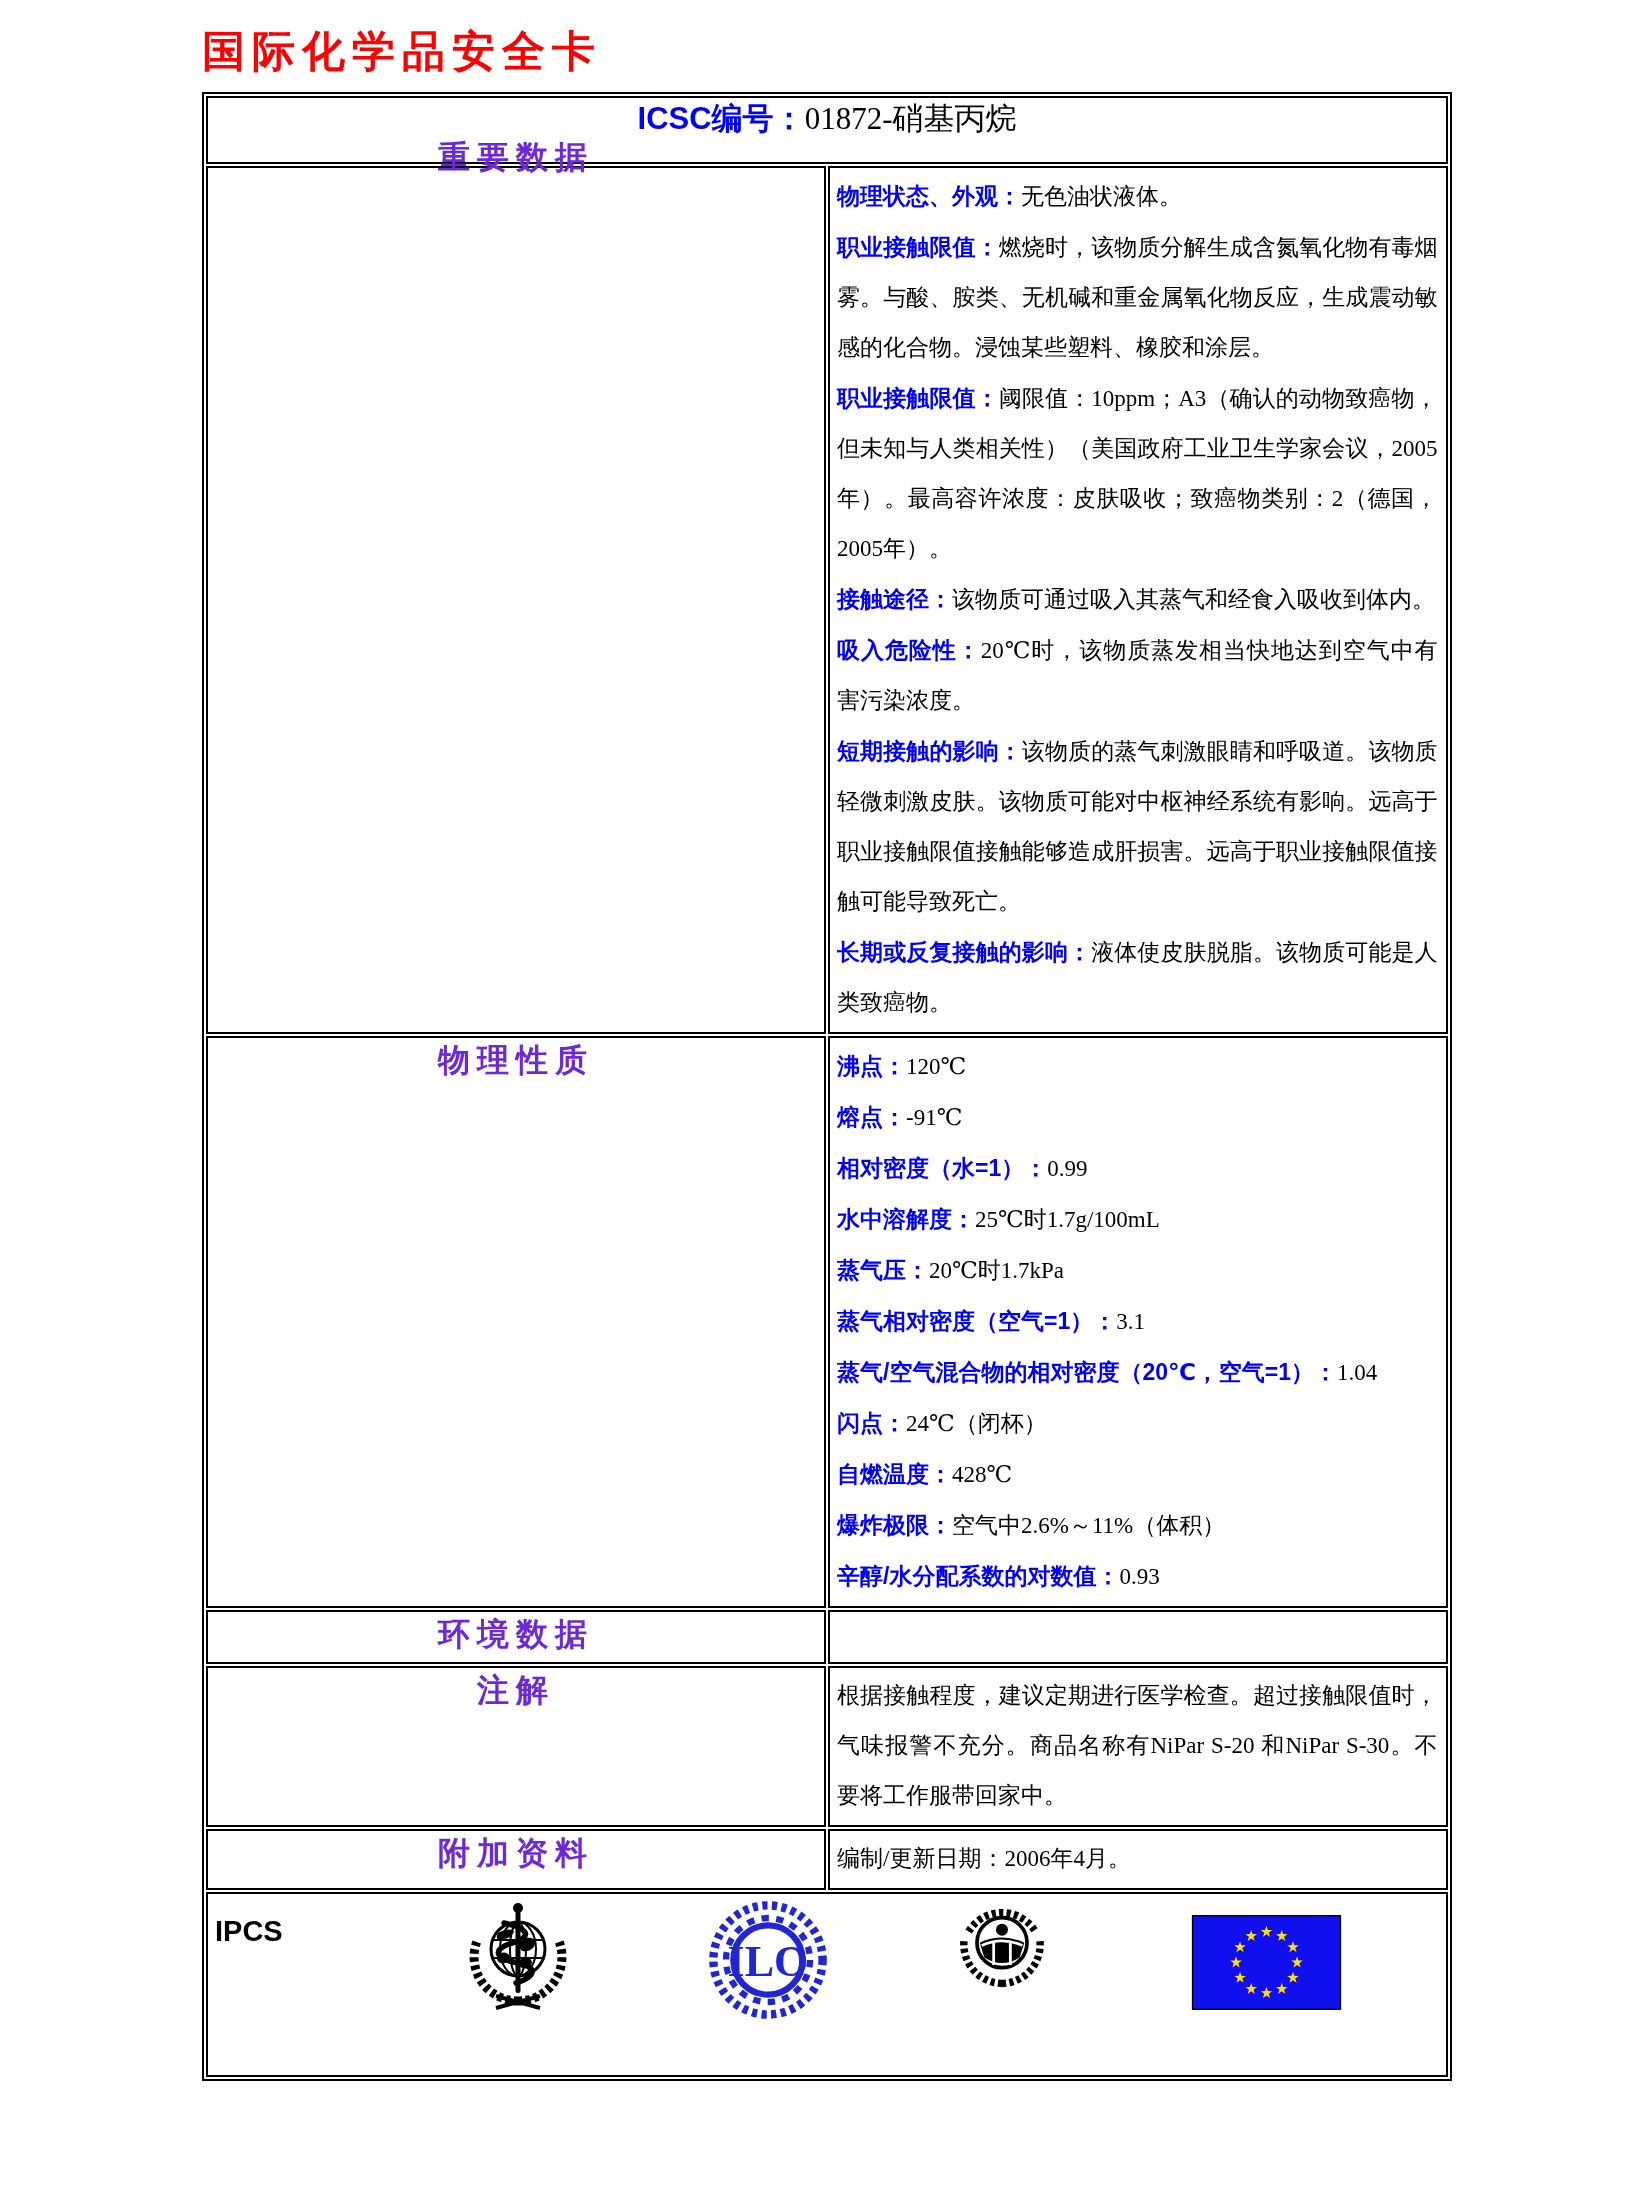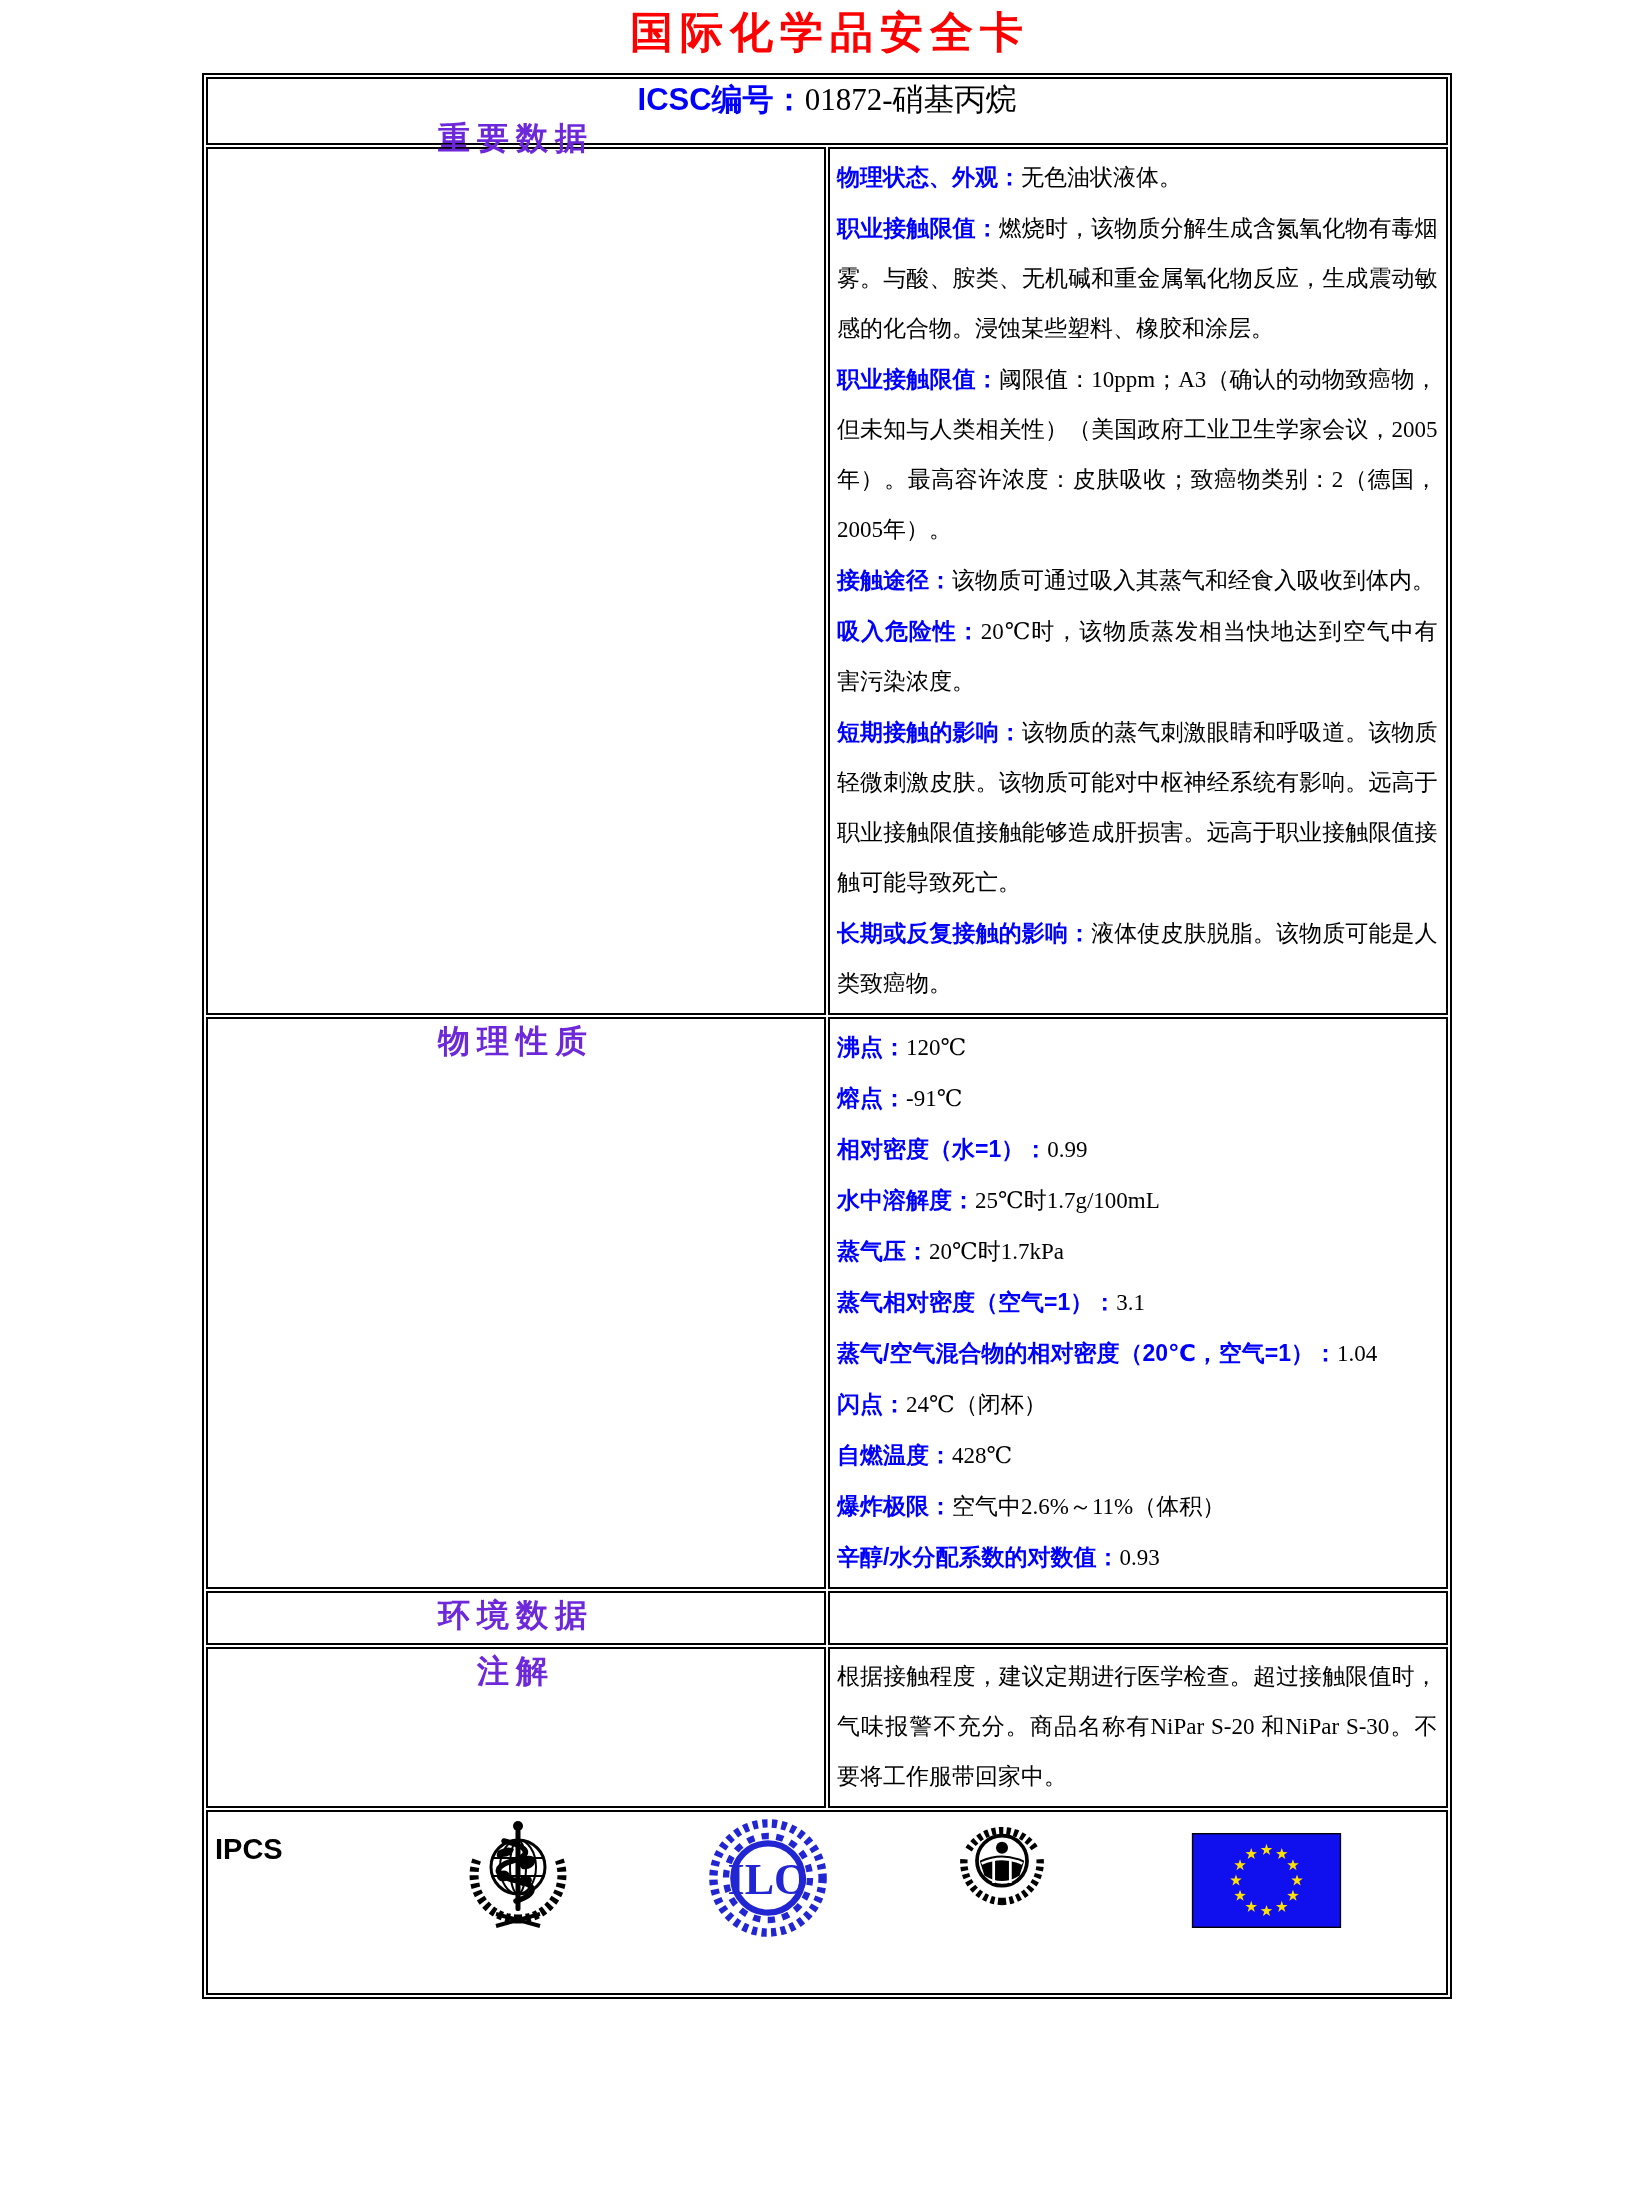--- a/index.html
+++ b/index.html
@@ -1,18 +1,18 @@
 <!DOCTYPE html>
 <html style="font-size:11px"><head>
 <meta charset="utf-8">
 <style>
   html,body{margin:0;padding:0;background:#ffffff;}
   .page{position:relative;width:1649px;height:2205px;background:#fff;overflow:hidden;
         font-family:"Liberation Serif","DejaVu Serif",serif;color:#000;}
-  .doc-title{margin:4px 0 11px 202px;width:1256px;text-align:center;
+  .doc-title{margin:23px 0 11px 202px;width:1256px;
         font-family:Liberation Mono, monospace;
         font-weight:bold;font-size:43px;letter-spacing:7px;color:#ff0000;}
   table.card{border-collapse:separate;border-spacing:2.1px;border:2.8px solid #000;
         width:1250px;margin-left:202px;background:#fff;table-layout:fixed;}
   table.card td{border:2.1px solid #000;vertical-align:top;background:#fff;}
   td.lblcell{width:169px;text-align:center;vertical-align:middle;}
   .seclabel{color:#6d28d9;font-weight:bold;font-size:32px;letter-spacing:7px;
         font-family:"Liberation Sans","DejaVu Sans",sans-serif;display:inline-block;}
   .nudge-up{position:relative;top:-33px;}
   td.contentcell{padding:2.8px 8.4px 4.2px 7px;font-size:23px;line-height:50px;text-align:justify;}
@@ -94,20 +94,28 @@
 
     <tr>
       <td class="lblcell">
         <span class="seclabel">注解</span>
       </td>
       <td class="contentcell">
         <span class="txt">根据接触程度，建议定期进行医学检查。超过接触限值时，气味报警不充分。商品名称有NiPar S-20 和NiPar S-30。不要将工作服带回家中。</span>
       </td>
     </tr>
 
+    <tr>
+      <td class="lblcell">
+        <span class="seclabel">附加资料</span>
+      </td>
+      <td class="contentcell">
+        <span class="txt">编制/更新日期：2006年4月。</span>
+      </td>
+    </tr>
 
     <tr>
       <td colspan="2" class="logoscell">
 
         <div class="ipcs-block">
           <div class="ipcs-title">IPCS</div>
 
         </div>
 
         <svg class="logo who-logo" viewBox="0 0 120 120">

